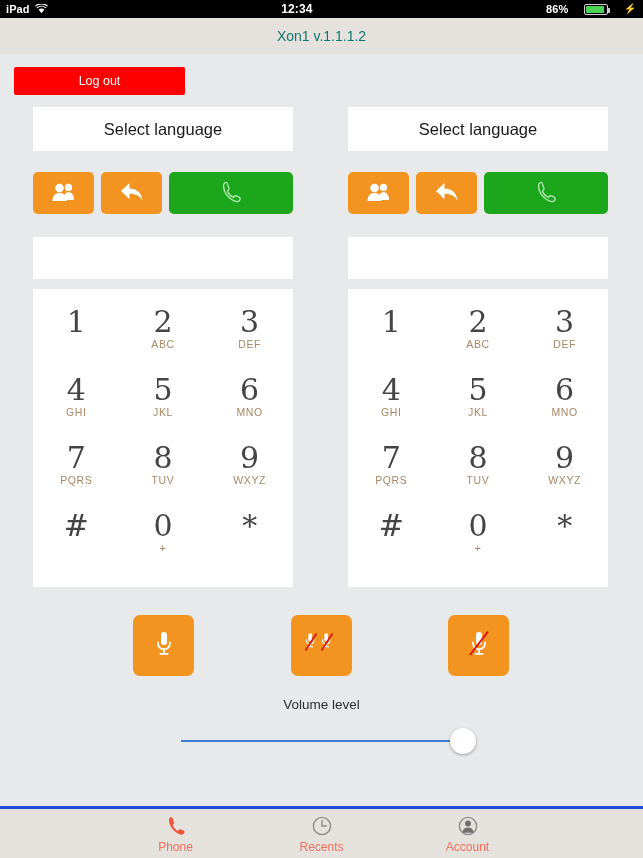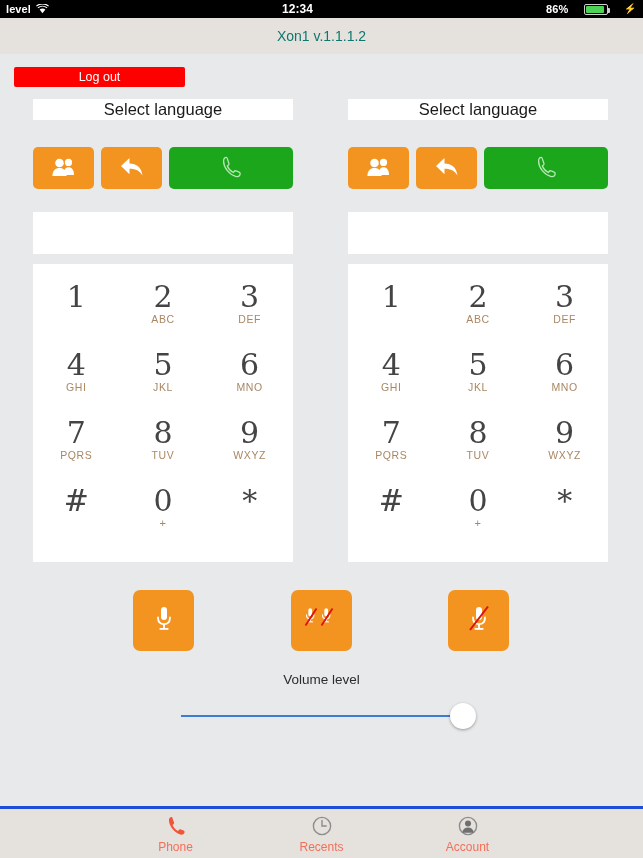--- a/index.html
+++ b/index.html
@@ -40,38 +40,38 @@
     display: flex; align-items: center; justify-content: center;
   }
   .titlebar .title { color: #0f766e; font-size: 14px; }
 
   
   .topbuttons {
     flex: 0 0 auto; display: flex; align-items: center;
     padding: 13px 14px 12px 14px; gap: 0;
   }
   .topbtn {
-    height: 20px; border: none; border-radius: 2px;
+    height: 28px; border: none; border-radius: 2px;
     color: #fff; font-size: 12.5px; font-family: "Liberation Sans", sans-serif;
     display: flex; align-items: center; justify-content: center;
     cursor: pointer;
   }
   .btn-logout { width: 171px; background: #fe0000; }
   .btn-balance { background: #aaaaaa; width: 171px; margin-left: 63px; }
   .btn-credit { background: #4ed420; width: 171px; margin-left: 62px; }
 
   
   .panels { flex: 0 0 auto; display: flex; padding: 0 33px; gap: 55px; }
   .panel { width: 260px; display: flex; flex-direction: column; }
 
   .lang-field {
-    height: 21px; background: #fff; display: flex;
+    height: 44px; background: #fff; display: flex;
     align-items: center; justify-content: center;
     font-size: 16.5px; color: #1a1a1a; cursor: pointer;
-    margin-bottom: 27px;
+    margin-bottom: 21px;
   }
 
   .actionrow { display: flex; gap: 7px; margin-bottom: 23px; }
   .act-btn {
     border: none; border-radius: 5px; cursor: pointer;
     display: flex; align-items: center; justify-content: center;
     height: 42px;
   }
   .act-contacts { width: 61px; background: #f2941f; }
   .act-back     { width: 61px; background: #f2941f; }
@@ -149,21 +149,21 @@
     cursor: pointer; margin: 0 25px;
   }
   .tab .tab-label { font-size: 12px; color: #f2705a; }
   .tab .tab-icon { height: 24px; display: flex; align-items: center; }
 </style>
 </head>
 <body>
 
 <div class="statusbar">
   <div class="sb-left">
-    <span>level</span>
+    <span>iPad</span>
     <span class="wifi-icon">
       <svg width="13" height="10" viewBox="0 0 13 10">
         <path d="M6.5 9.2 L3.6 5.6 A4.6 4.6 0 0 1 9.4 5.6 Z" fill="#fff"></path>
         <path d="M1.9 3.9 A7.2 7.2 0 0 1 11.1 3.9" stroke="#fff" stroke-width="1.2" fill="none"></path>
         <path d="M0.4 2.1 A9.6 9.6 0 0 1 12.6 2.1" stroke="#fff" stroke-width="1.2" fill="none"></path>
       </svg>
     </span>
   </div>
   <div class="sb-center">12:34</div>
   <div class="sb-right">

